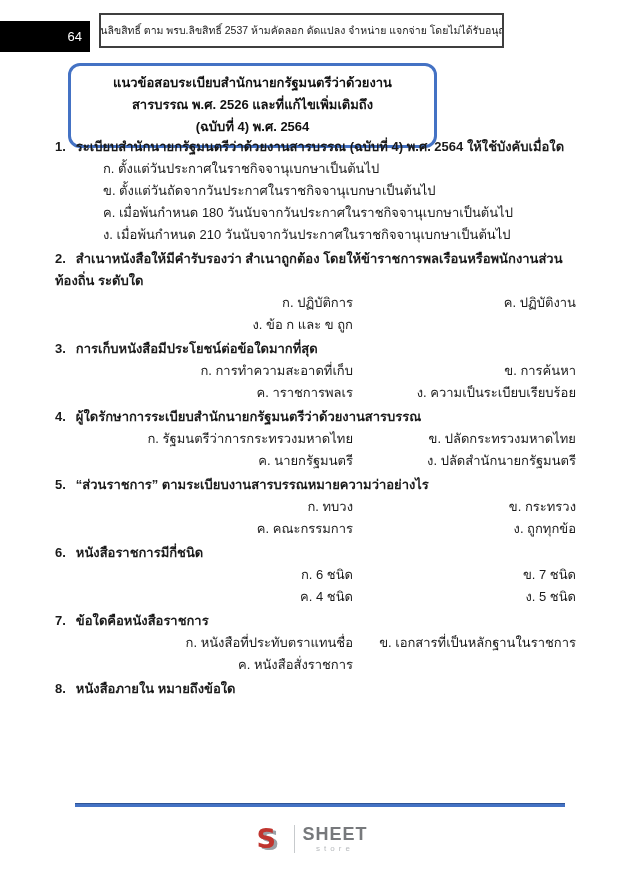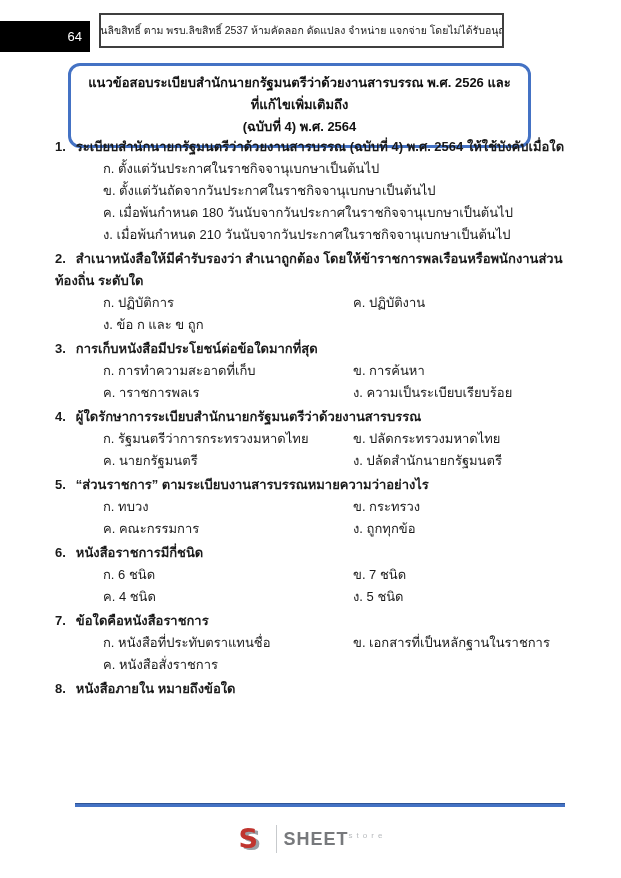--- a/index.html
+++ b/index.html
@@ -18,49 +18,49 @@
   }
   .copyright-box{
     position:absolute;left:99px;top:13px;width:405px;height:35px;
     border:2px solid #3f3f3f;box-sizing:border-box;background:#fff;
     display:flex;align-items:center;justify-content:center;
     font-size:10.5px;white-space:nowrap;overflow:hidden;color:#222;
   }
 
   
   .title-box{
-    position:absolute;left:68px;top:63px;width:463px;box-sizing:border-box;
+    position:absolute;left:68px;top:63px;width:369px;box-sizing:border-box;
     border:3px solid #4472C4;border-radius:12px;background:#fff;
     padding:6px 14px 7px 14px;text-align:center;
     font-weight:bold;font-size:13px;line-height:22px;color:#111;
   }
 
   
   .questions{position:absolute;left:55px;top:136px;width:521px;font-size:13px;color:#1a1a1a;}
   .question{margin:0 0 2px 0;}
   .q-heading{font-weight:bold;line-height:22px;}
   .q-num{margin-right:10px;}
   .options{margin-left:48px;font-weight:normal;}
-  .options-grid{display:grid;grid-template-columns:250px auto;}
+  .options-grid{display:grid;grid-template-columns:250px auto;text-align:right;}
   .option{line-height:22px;}
 
   
   .footer-divider{
     position:absolute;left:75px;top:803px;width:490px;height:4px;
     background:#4472C4;border-top:1px solid #2F5597;box-sizing:border-box;
   }
   .logo{
     position:absolute;left:0;top:815px;width:621px;height:48px;
     display:flex;align-items:center;justify-content:center;gap:7px;
   }
   .logo-icon{flex:0 0 auto;}
   .logo-sep{width:1px;height:28px;background:#c7cacd;}
-  .logo-text{display:flex;flex-direction:row;line-height:1;}
+  .logo-text{display:flex;flex-direction:column;line-height:1;}
   .logo-brand{font-size:18px;font-weight:bold;letter-spacing:1px;color:#77797c;}
-  .logo-sub{font-size:8px;letter-spacing:4px;color:#b7babd;margin-top:2px;}
+  .logo-sub{font-size:8px;letter-spacing:4px;color:#b7babd;margin-top:2px;text-align:center;}
 </style>
 </head>
 <body>
 
 <div class="page">
 
   <div class="page-number-box">
     <span>64</span>
   </div>
 

